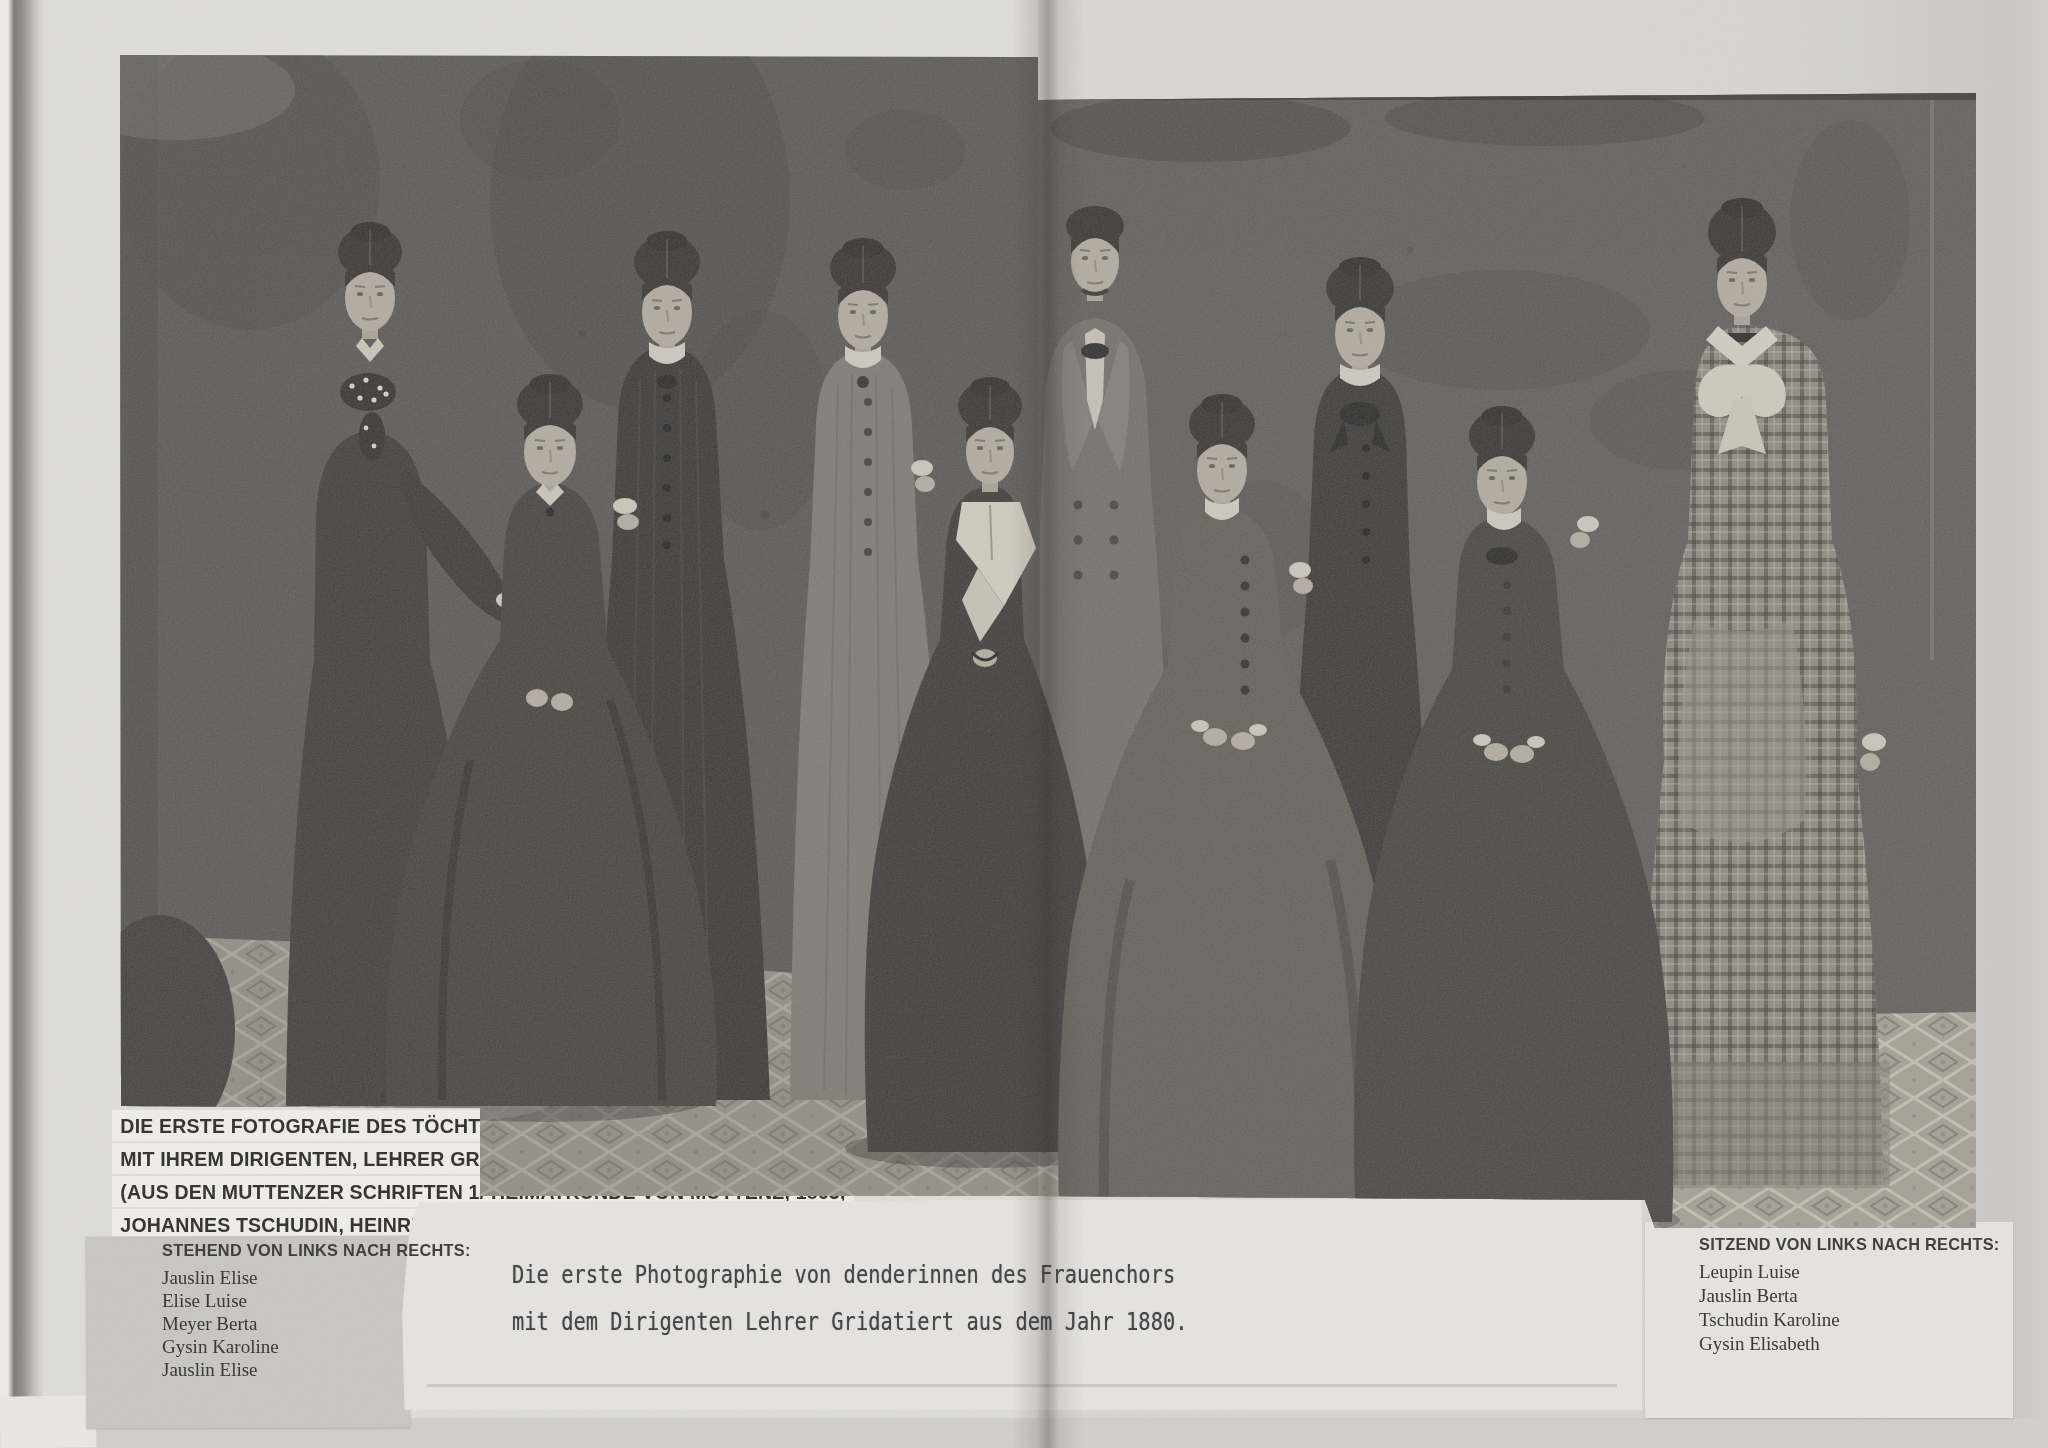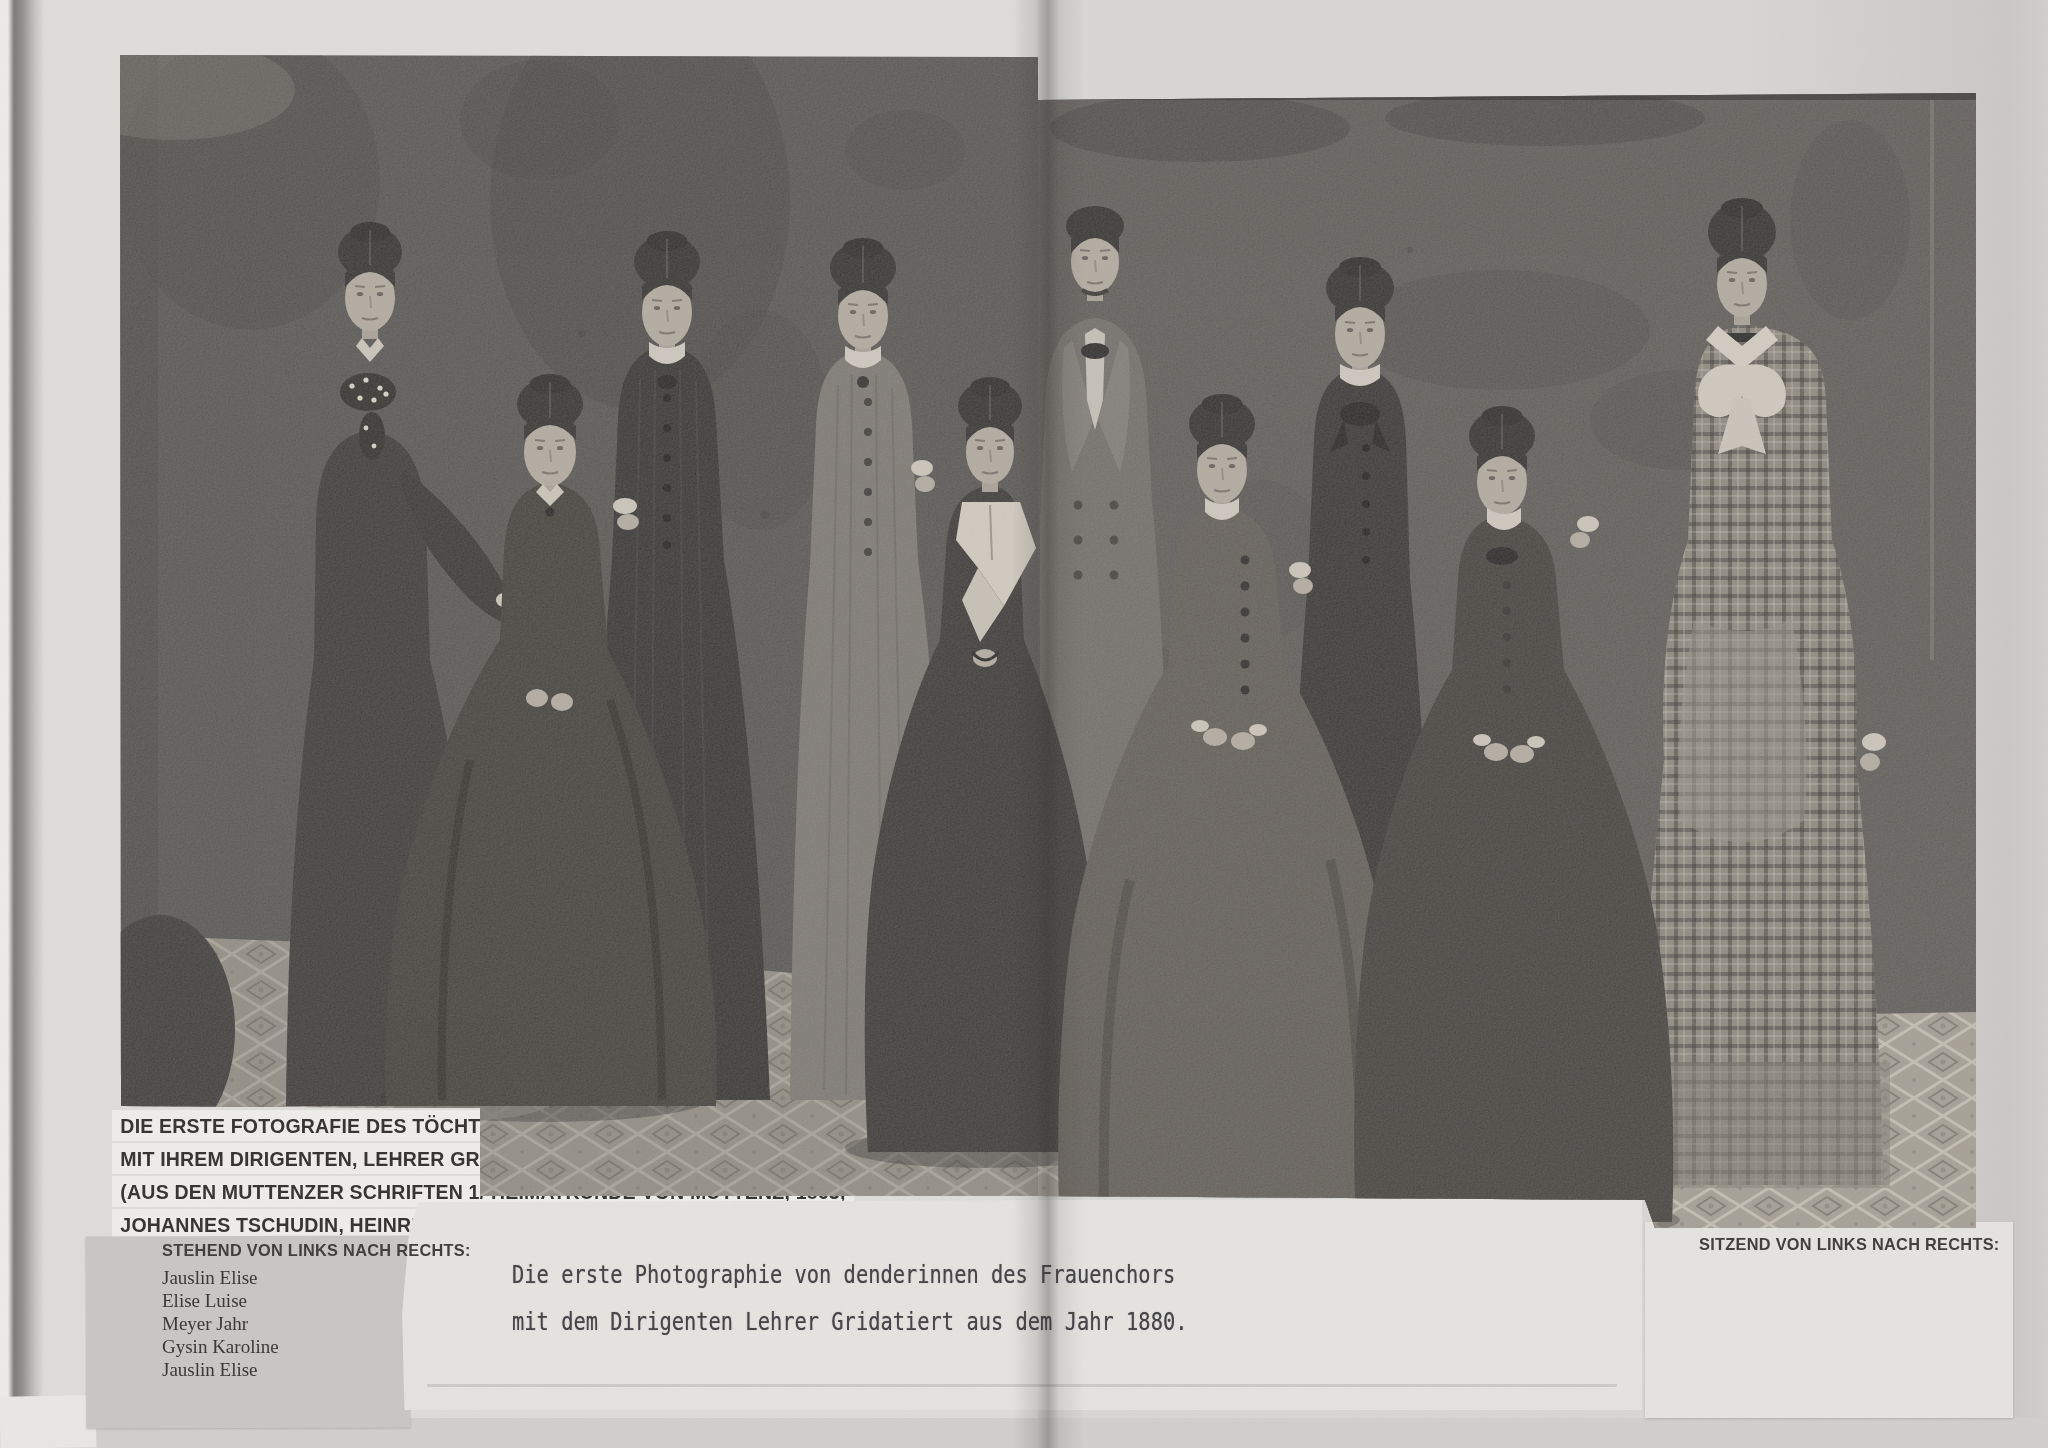--- a/index.html
+++ b/index.html
@@ -459,28 +459,34 @@
 <div class="abs paper" id="type-paper">
     <div class="crease"></div>
   </div>
 <div class="abs paper" id="names-right-paper"></div>
 
 <div class="abs list-block" id="standing-list">
   <div class="list-header">STEHEND VON LINKS NACH RECHTS:</div>
   <div class="list-names">
     <div>Jauslin Elise</div>
     <div>Elise Luise</div>
-    <div>Meyer Jahr</div>
+    <div>Meyer Berta</div>
     <div>Gysin Karoline</div>
     <div>Jauslin Elise</div>
   </div>
 </div>
 
 <div class="abs list-block" id="seated-list">
   <div class="list-header">SITZEND VON LINKS NACH RECHTS:</div>
+  <div class="list-names">
+    <div>Leupin Luise</div>
+    <div>Jauslin Berta</div>
+    <div>Tschudin Karoline</div>
+    <div>Gysin Elisabeth</div>
+  </div>
 </div>
 
 <div class="abs" id="typewritten-note">
   <div class="tline">Die erste Photographie von denderinnen des Frauenchors</div>
   <div class="tline">mit dem Dirigenten Lehrer Gridatiert aus dem Jahr 1880.</div>
 </div>
 
 <div class="abs" id="gutter"></div>
 <svg class="abs" id="page-grain" width="2048" height="1448">
   <filter id="pgrain">

